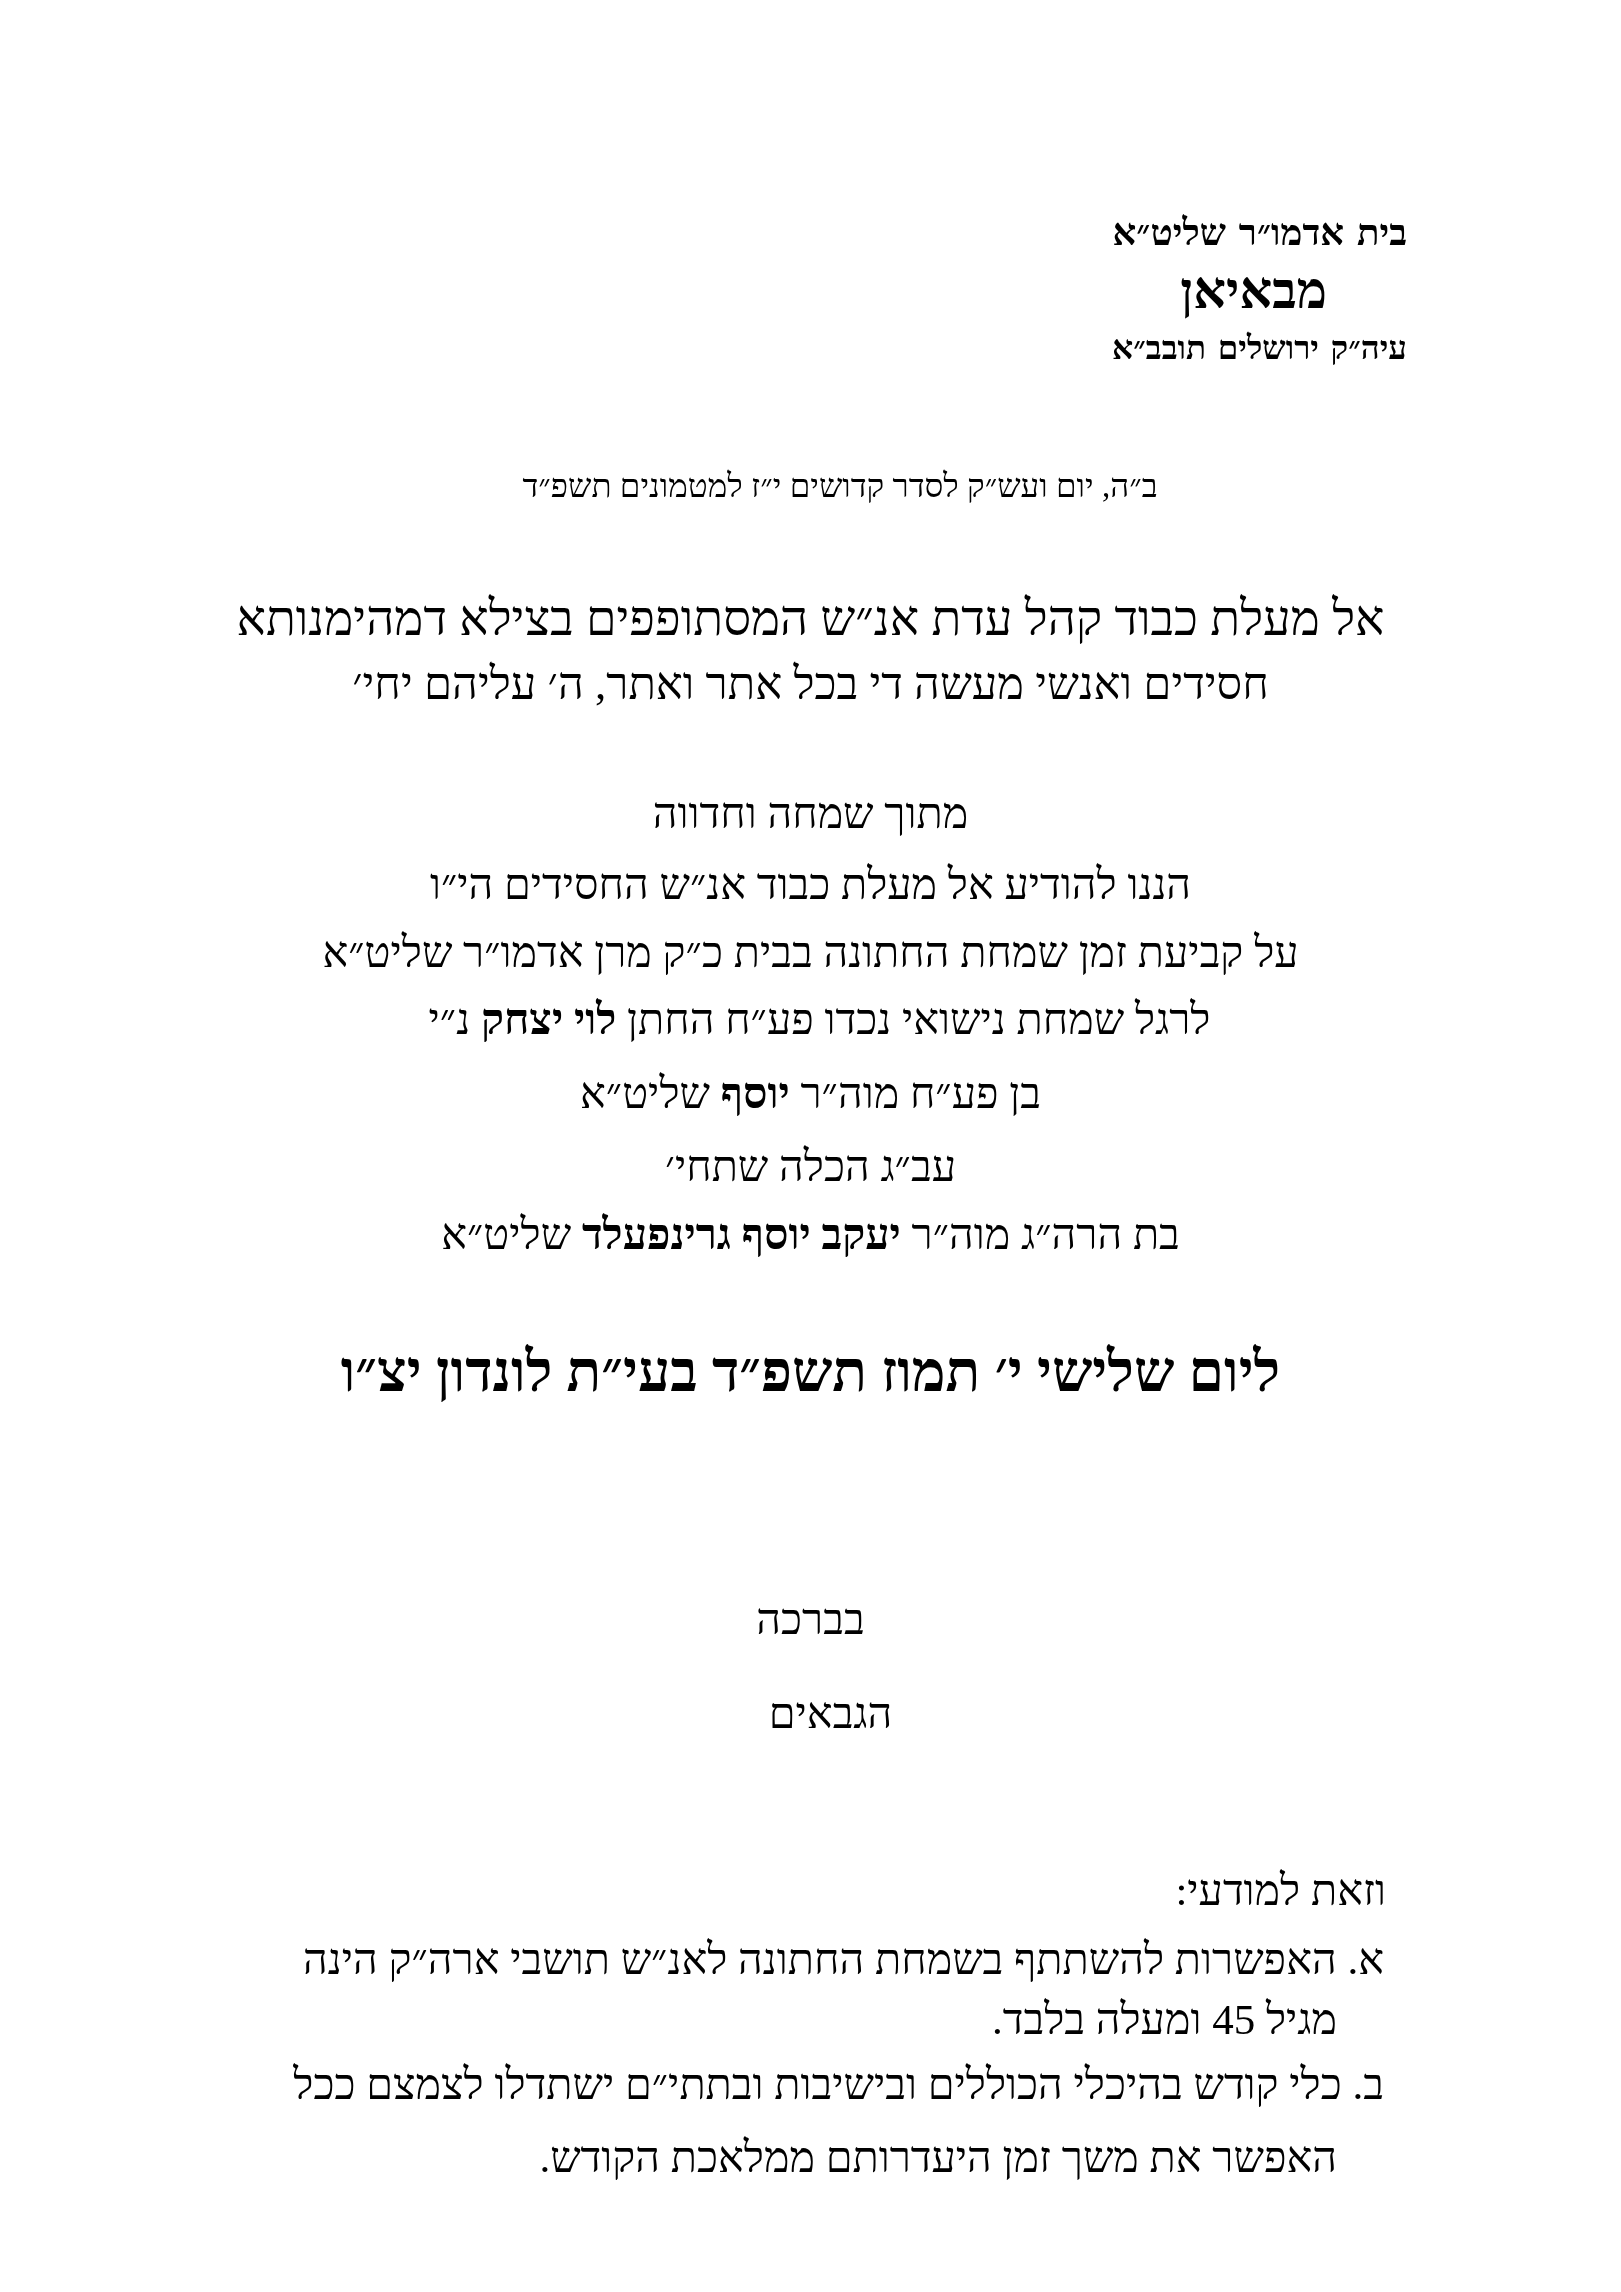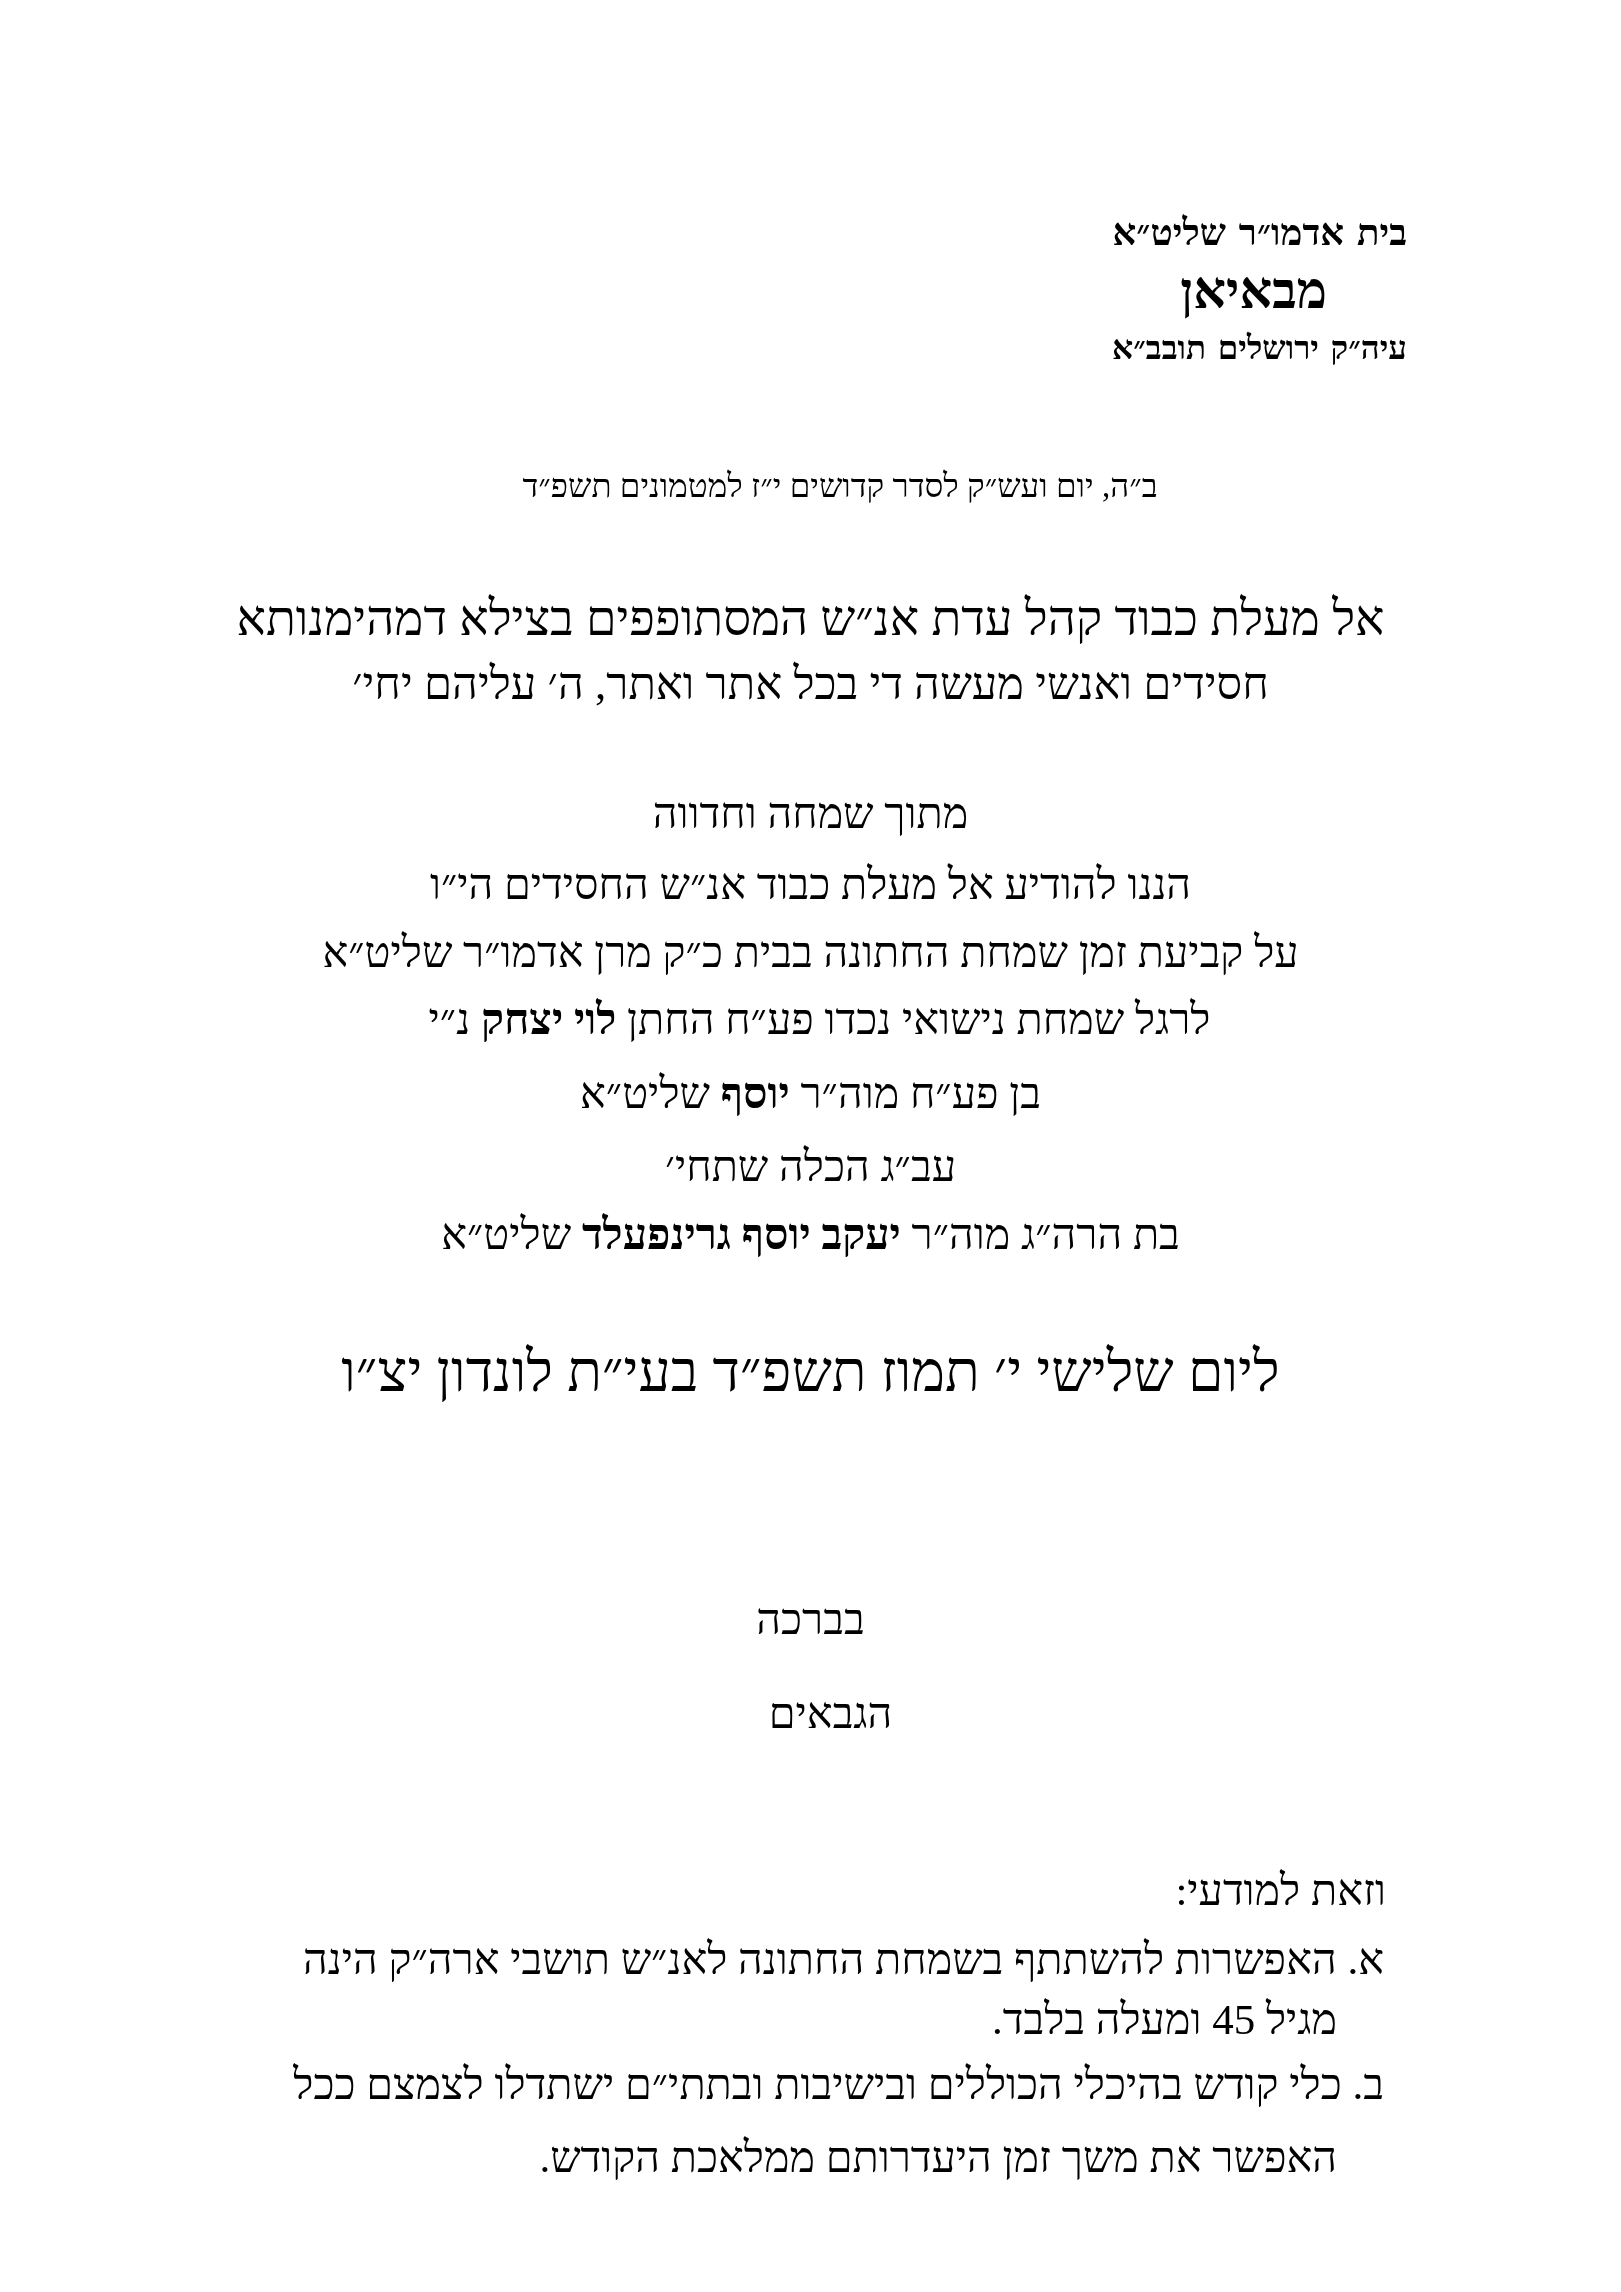--- a/index.html
+++ b/index.html
@@ -76,21 +76,21 @@
   </div>
 
   <div class="line center body-text" style="top:1145px;">עב״ג הכלה שתחי׳</div>
 
   <div class="line center body-text" style="top:1213px;">
     <span>בת הרה״ג מוה״ר</span>
     <span class="bold">יעקב יוסף גרינפעלד</span>
     <span>שליט״א</span>
   </div>
 
-  <div class="line center" style="top:1343px; font-size:57px;">ליום שלישי י׳ תמוז תשפ״ד בעי״ת לונדון יצ״ו</div>
+  <div class="line center" style="top:1343px; font-size:57px;font-weight:bold;">ליום שלישי י׳ תמוז תשפ״ד בעי״ת לונדון יצ״ו</div>
 
 
   <div class="line center body-text" style="top:1598px;">בברכה</div>
   <div class="line center body-text" style="top:1692px;margin-left:40px;">הגבאים</div>
 
   <div class="line list-line" style="top:1821px; right:235px;">וזאת למודעי:</div>
 
   <div class="line list-line" style="top:1890px; right:237px;">
     <span>א.</span>
     <span>האפשרות להשתתף בשמחת החתונה לאנ״ש תושבי ארה״ק הינה</span>

